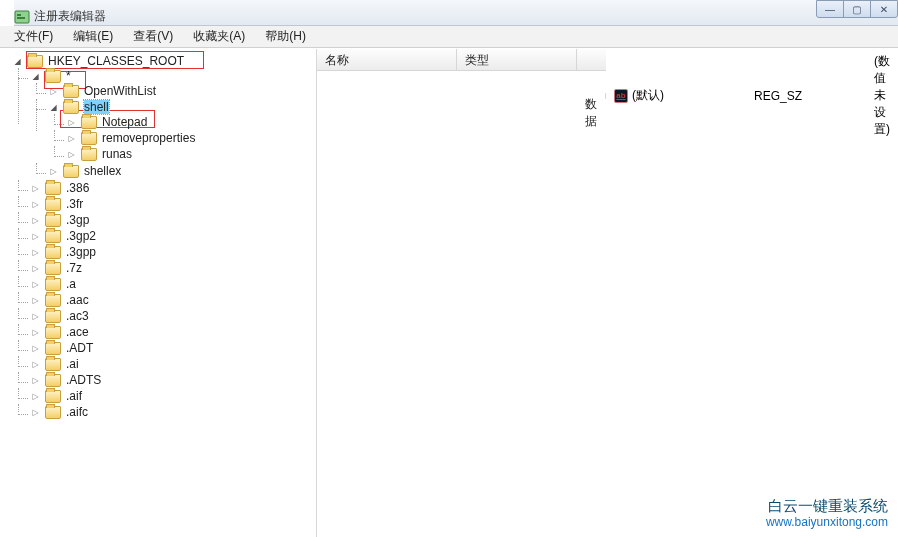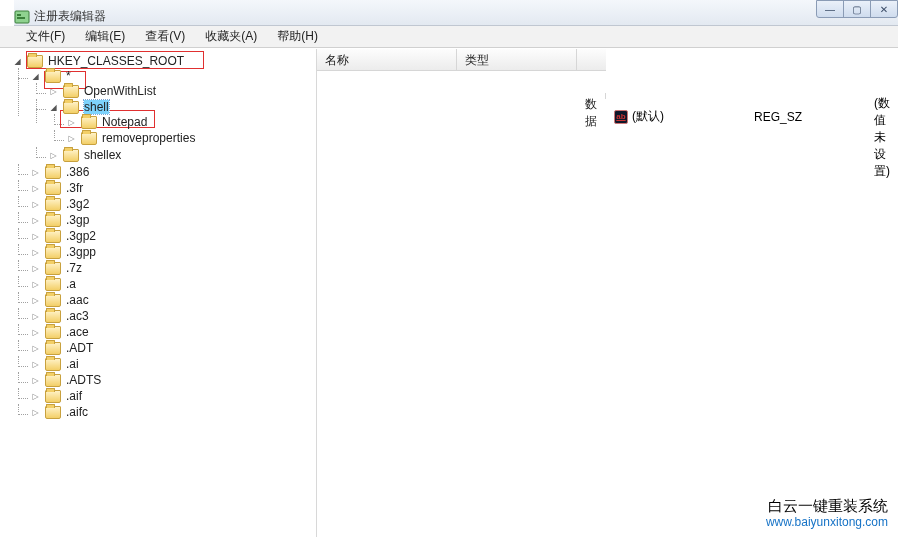--- a/index.html
+++ b/index.html
@@ -35,21 +35,21 @@
     font-size:10px; color:#3a4b66;
   }
   .win-btn:first-child{ border-top-left-radius:0; border-bottom-left-radius:3px;}
   .win-btn:last-child{ border-bottom-right-radius:3px;}
   
   .menubar {
     height: 22px;
     background:#f2f2f2;
     border-bottom:1px solid #d0d0d0;
     display:flex; align-items:center;
-    padding-left:18px;
+    padding-left:6px;
     gap:4px;
   }
   .menu-item { padding:2px 8px; cursor:default; color:#222; }
   
   .main {
     display:flex;
     height: calc(537px - 26px - 22px);
     border-top:1px solid #fff;
   }
   .left-pane {
@@ -78,21 +78,21 @@
   .col-name{ width:140px;}
   .col-type{ width:120px;}
   .col-data{ flex:1; border-right:none;margin-top:44px;}
   .list-row{
     display:flex; align-items:center;
     padding:2px 0;
   }
   .list-row .cell{ padding:2px 8px; }
   .cell-name{ width:140px; display:flex; align-items:center; gap:4px;}
   .cell-type{ width:120px;}
-  .cell-data{ flex:1;margin-top:42px;}
+  .cell-data{ flex:1;}
   .val-icon{
     width:14px; height:14px;
     background:#0f172a;
     border:1px solid #c77;
     border-radius:2px;
     display:flex; align-items:center; justify-content:center;
     font-size:8px; font-weight:bold; color:#c33;text-decoration:underline;
   }
   
   .tree { padding-left:4px; }
@@ -146,21 +146,21 @@
   }
   .box1{ left:26px; top:2px; width:178px; height:18px;}
   .box2{ left:44px; top:22px; width:42px; height:18px;}
   .box3{ left:60px; top:61px; width:95px; height:18px;}
   
   .watermark{
     position:absolute; right:10px; bottom:6px;
     text-align:right;
     line-height:1.3;
   }
-  .wm1{ color:#000000; font-size:15px;}
+  .wm1{ color:#0c4a6e; font-size:15px;}
   .wm2{ color:#1773c6; font-size:12px;margin-left:21px;}
   .left-pane{ position:relative;}
   .left-pane::-webkit-scrollbar{width:16px;}
   .left-pane::-webkit-scrollbar-track{background:#f0f0f0;}
   .left-pane::-webkit-scrollbar-thumb{background:#cdcdcd;border:1px solid #b5b5b5;}
   .left-pane::-webkit-scrollbar-button{background:#e9e9e9;border:1px solid #c8c8c8;height:16px;}
 </style>
 </head>
 <body>
 
@@ -230,20 +230,27 @@
                         <span class="node-label">Notepad</span>
                       </div>
                     </li>
                     <li>
                       <div class="node">
                         <span class="expander closed"></span>
                         <span class="folder-icon"></span>
                         <span class="node-label">removeproperties</span>
                       </div>
                     </li>
+                    <li>
+                      <div class="node">
+                        <span class="expander closed"></span>
+                        <span class="folder-icon"></span>
+                        <span class="node-label">runas</span>
+                      </div>
+                    </li>
                   </ul>
                 </li>
                 <li>
                   <div class="node">
                     <span class="expander closed"></span>
                     <span class="folder-icon"></span>
                     <span class="node-label">shellex</span>
                   </div>
                 </li>
               </ul>
@@ -254,27 +261,20 @@
                   <span class="expander closed"></span>
                   <span class="folder-icon"></span>
                   <span class="node-label">.386</span>
                 </div>
               </li>
               <li>
                 <div class="node">
                   <span class="expander closed"></span>
                   <span class="folder-icon"></span>
                   <span class="node-label">.3fr</span>
-                </div>
-              </li>
-              <li>
-                <div class="node">
-                  <span class="expander closed"></span>
-                  <span class="folder-icon"></span>
-                  <span class="node-label">.3g2</span>
                 </div>
               </li>
               <li>
                 <div class="node">
                   <span class="expander closed"></span>
                   <span class="folder-icon"></span>
                   <span class="node-label">.3gp</span>
                 </div>
               </li>
               <li>

